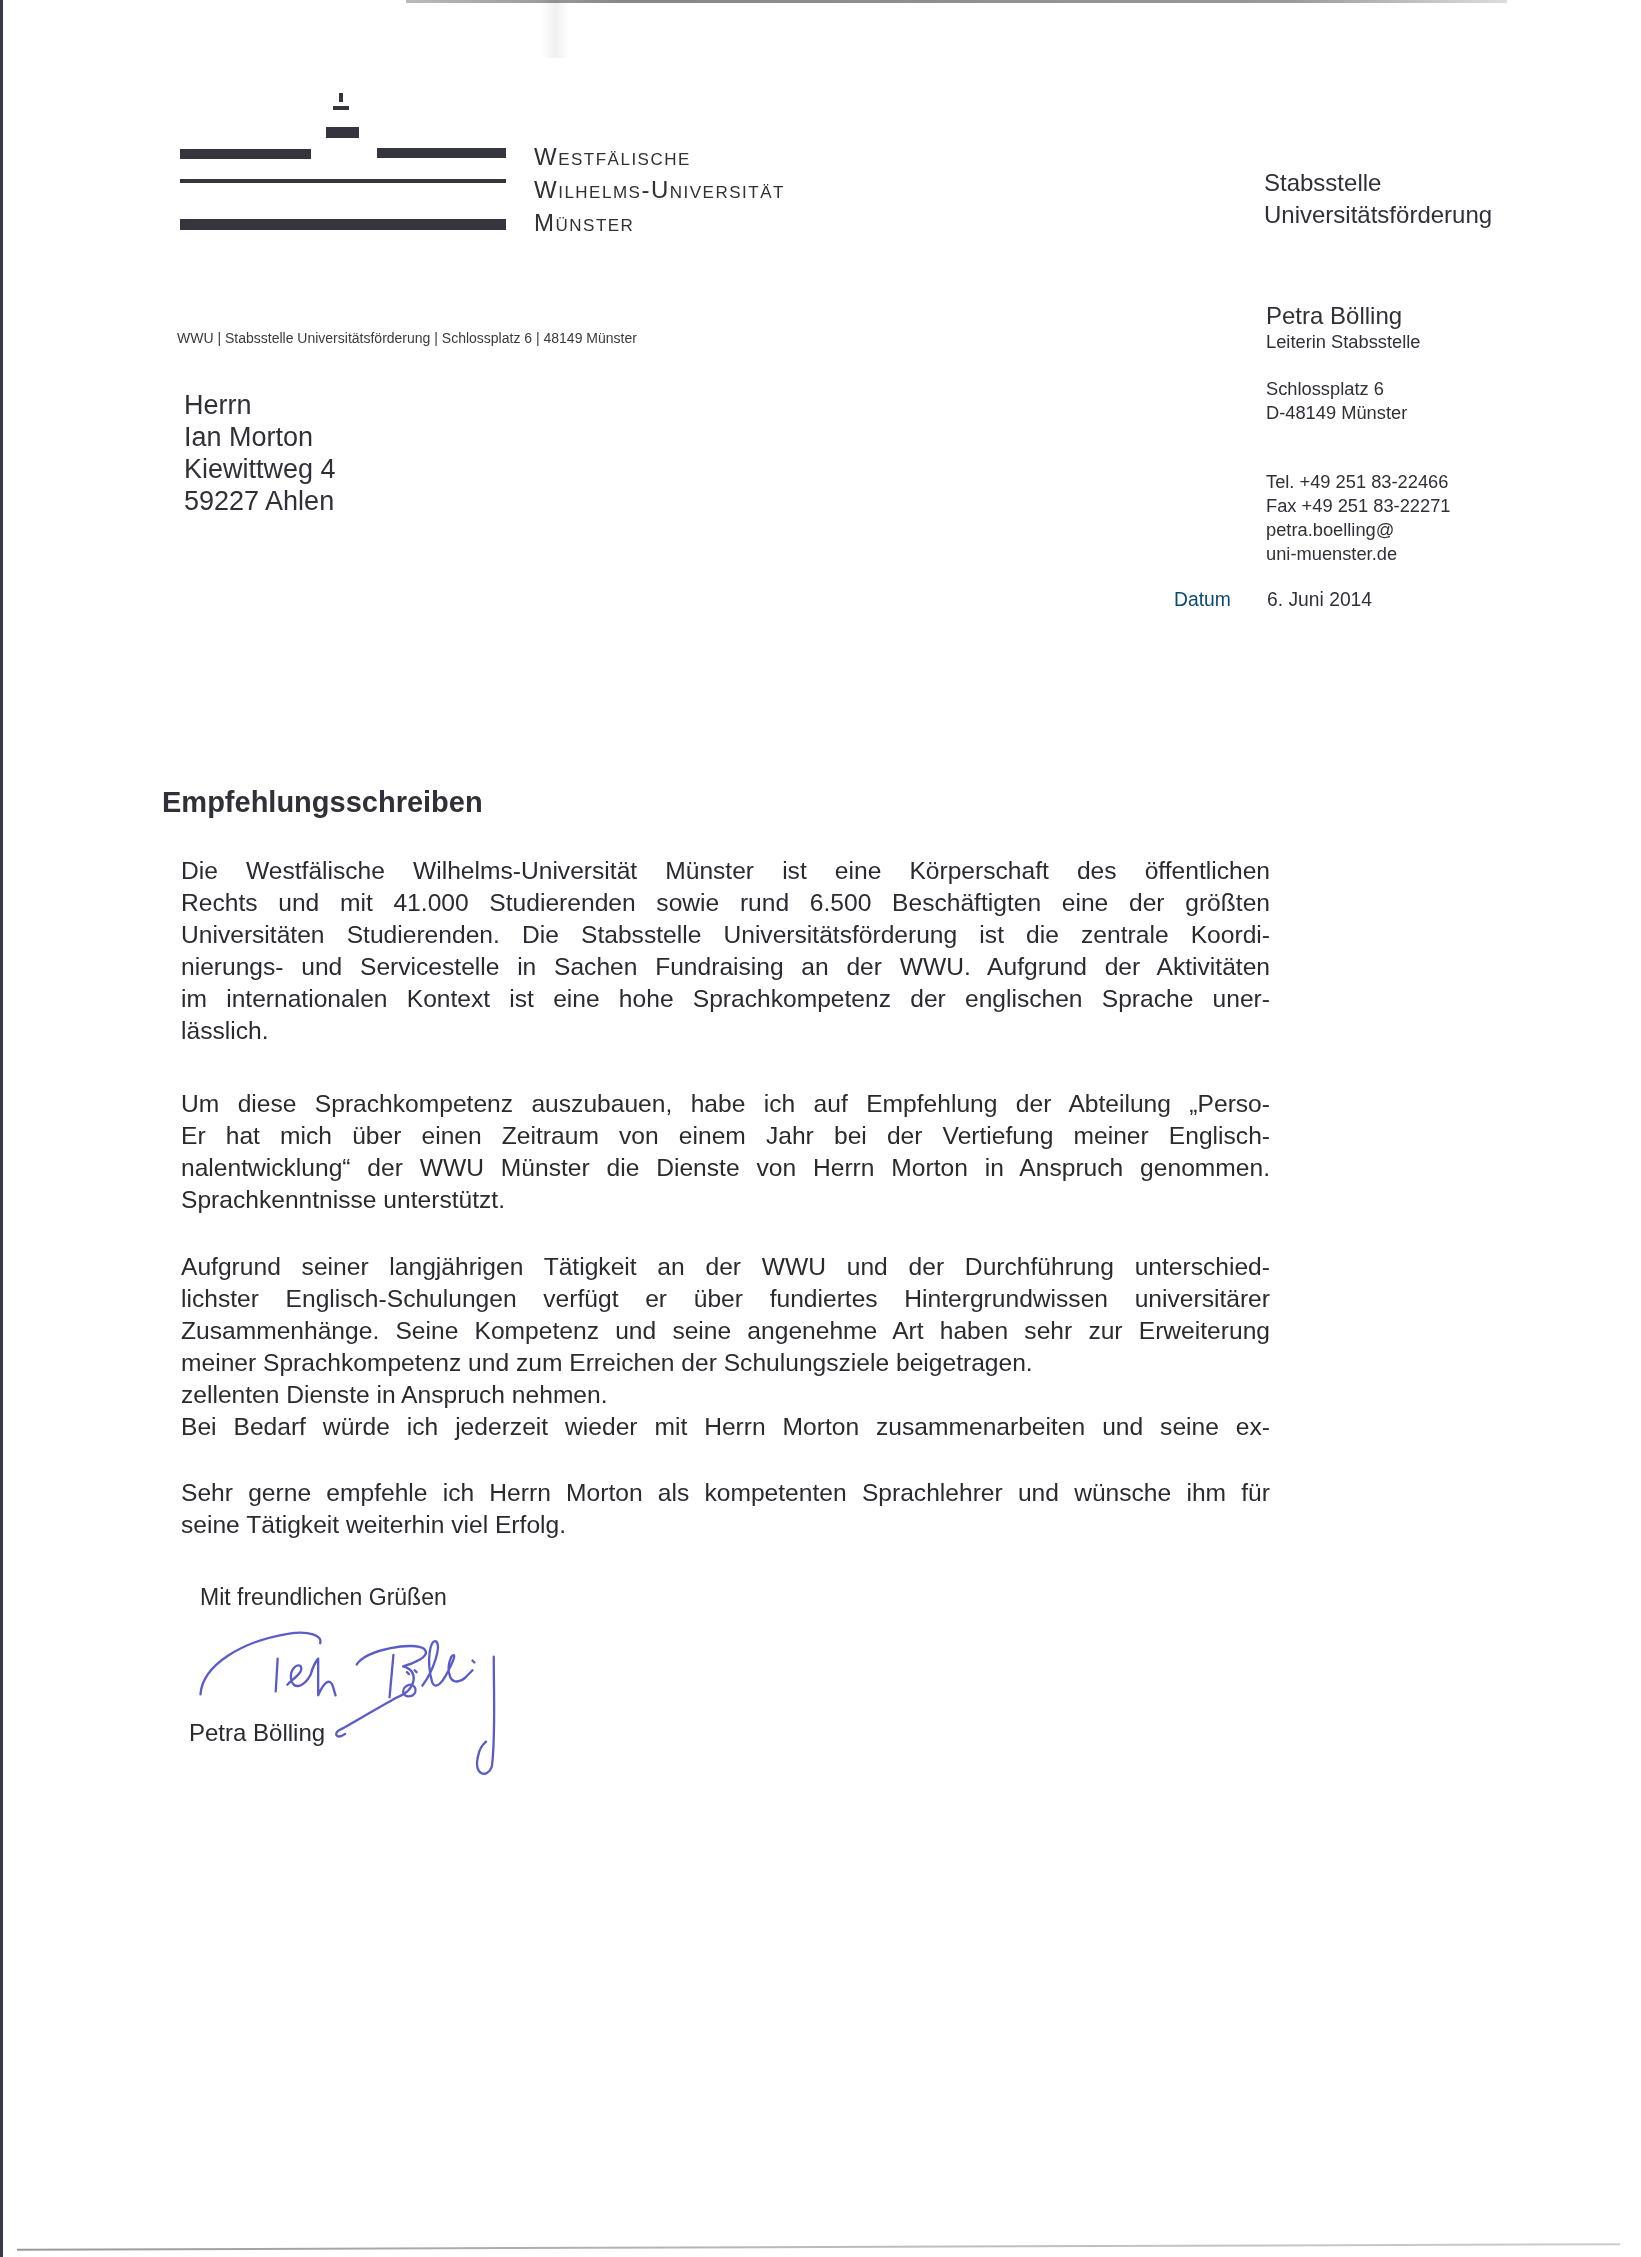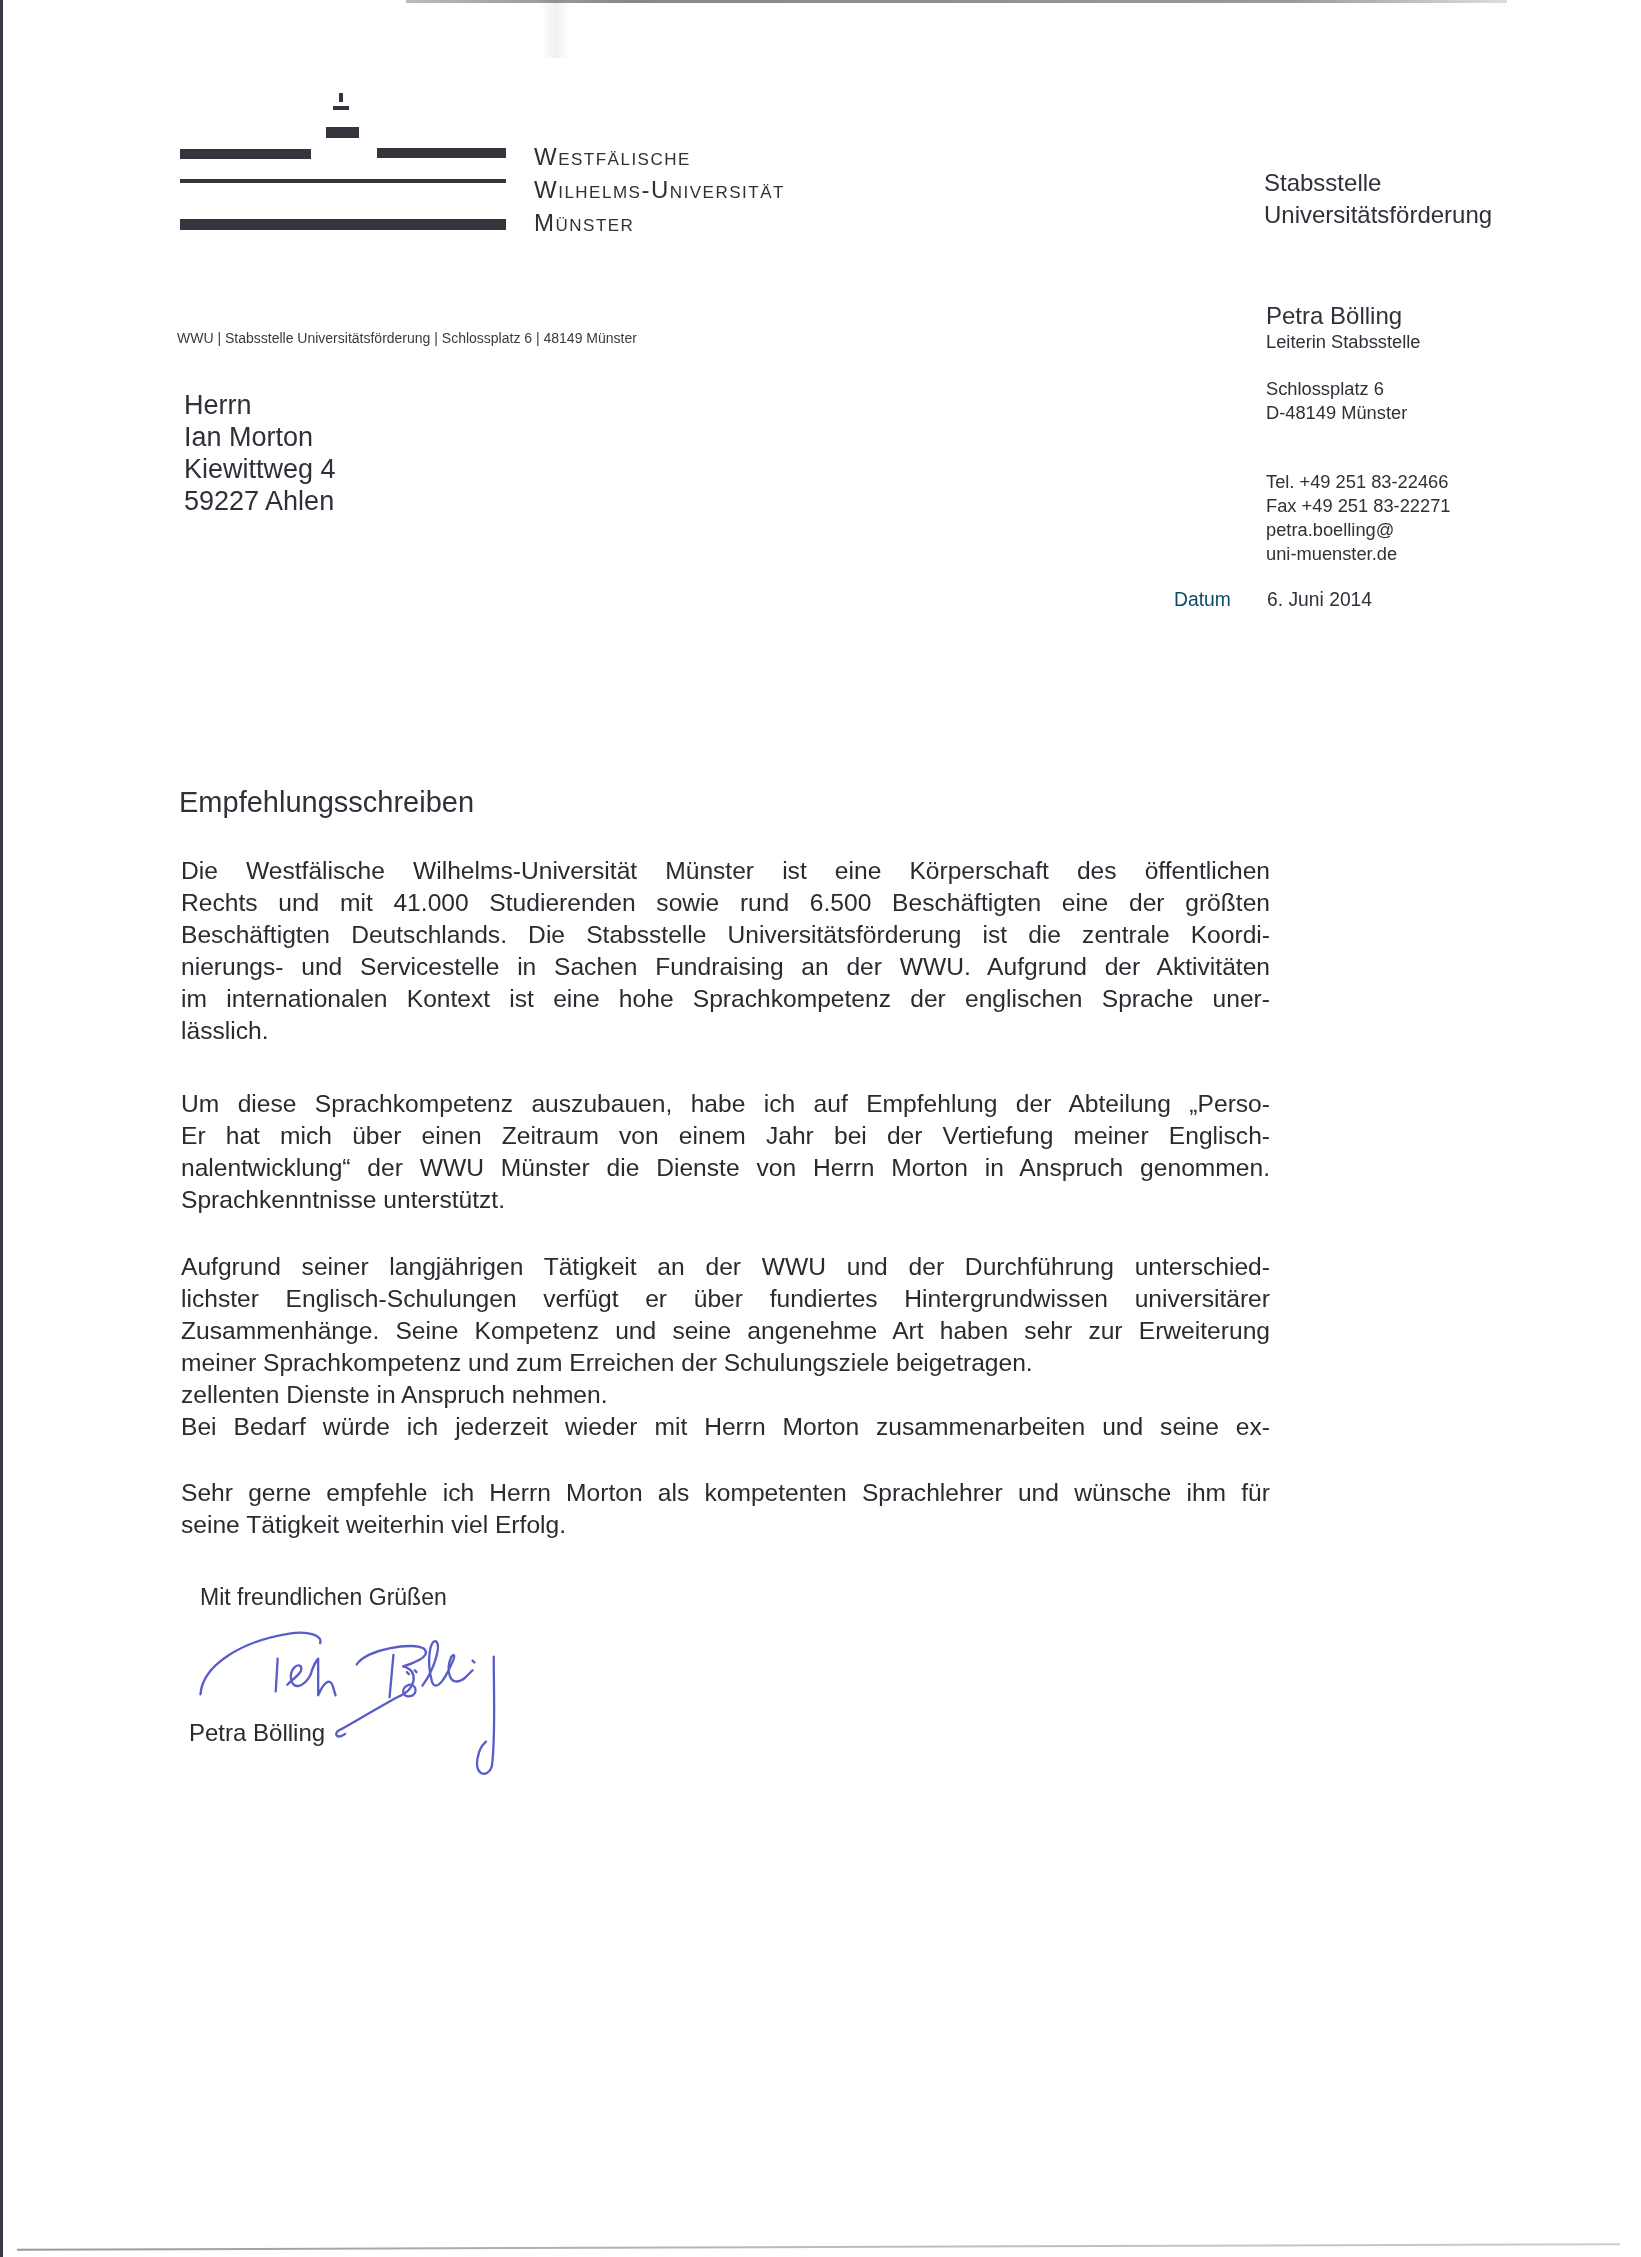--- a/index.html
+++ b/index.html
@@ -29,21 +29,21 @@
   .contact.addr { top: 377px; }
   .contact.tel { top: 470px; }
   .contact.mail { top: 518px; }
   .date-label { left: 1174px; top: 589px; font-size: 19.3px; color: #0c4a6e; }
   .date-value { left: 1267px; top: 589px; font-size: 19.3px; color: #2f3038; }
 
   .sender-line { left: 177px; top: 330px; font-size: 14px; color: #3a3a3a; white-space: nowrap; }
   .recipient { left: 184px; top: 389px; font-size: 27px; line-height: 32px; color: #2f3038; }
   .recipient div { white-space: nowrap; }
 
-  .subject { left: 179px; top: 786px; font-size: 29px; color: #2f3038; }
+  .subject { left: 162px; top: 786px; font-size: 29px; color: #2f3038; font-weight: bold; }
 
   .body-text {
     left: 181px; width: 1089px; font-size: 24.6px; line-height: 32px;
     color: #2a2a30; text-align: justify;
   }
   .body-text .ln { display: block; text-align: justify; text-align-last: justify; white-space: nowrap; }
   .body-text .ln.last { text-align-last: left; }
   .p1 { top: 855px; }
   .p2 { top: 1088px; }
   .p3 { top: 1251px; }
@@ -103,21 +103,21 @@
   <div>Ian Morton</div>
   <div>Kiewittweg 4</div>
   <div>59227 Ahlen</div>
 </div>
 
 <div class="abs subject">Empfehlungsschreiben</div>
 
 <div class="abs body-text p1">
   <span class="ln">Die Westfälische Wilhelms-Universität Münster ist eine Körperschaft des öffentlichen</span>
   <span class="ln">Rechts und mit 41.000 Studierenden sowie rund 6.500 Beschäftigten eine der größten</span>
-  <span class="ln">Beschäftigten Deutschlands. Die Stabsstelle Universitätsförderung ist die zentrale Koordi-</span>
+  <span class="ln">Universitäten Studierenden. Die Stabsstelle Universitätsförderung ist die zentrale Koordi-</span>
   <span class="ln">nierungs- und Servicestelle in Sachen Fundraising an der WWU. Aufgrund der Aktivitäten</span>
   <span class="ln">im internationalen Kontext ist eine hohe Sprachkompetenz der englischen Sprache uner-</span>
   <span class="ln last">lässlich.</span>
 </div>
 <div class="abs body-text p2">
   <span class="ln">Um diese Sprachkompetenz auszubauen, habe ich auf Empfehlung der Abteilung „Perso-</span>
   <span class="ln">Er hat mich über einen Zeitraum von einem Jahr bei der Vertiefung meiner Englisch-</span>
   <span class="ln">nalentwicklung“ der WWU Münster die Dienste von Herrn Morton in Anspruch genommen.</span>
   <span class="ln last">Sprachkenntnisse unterstützt.</span>
 </div>

